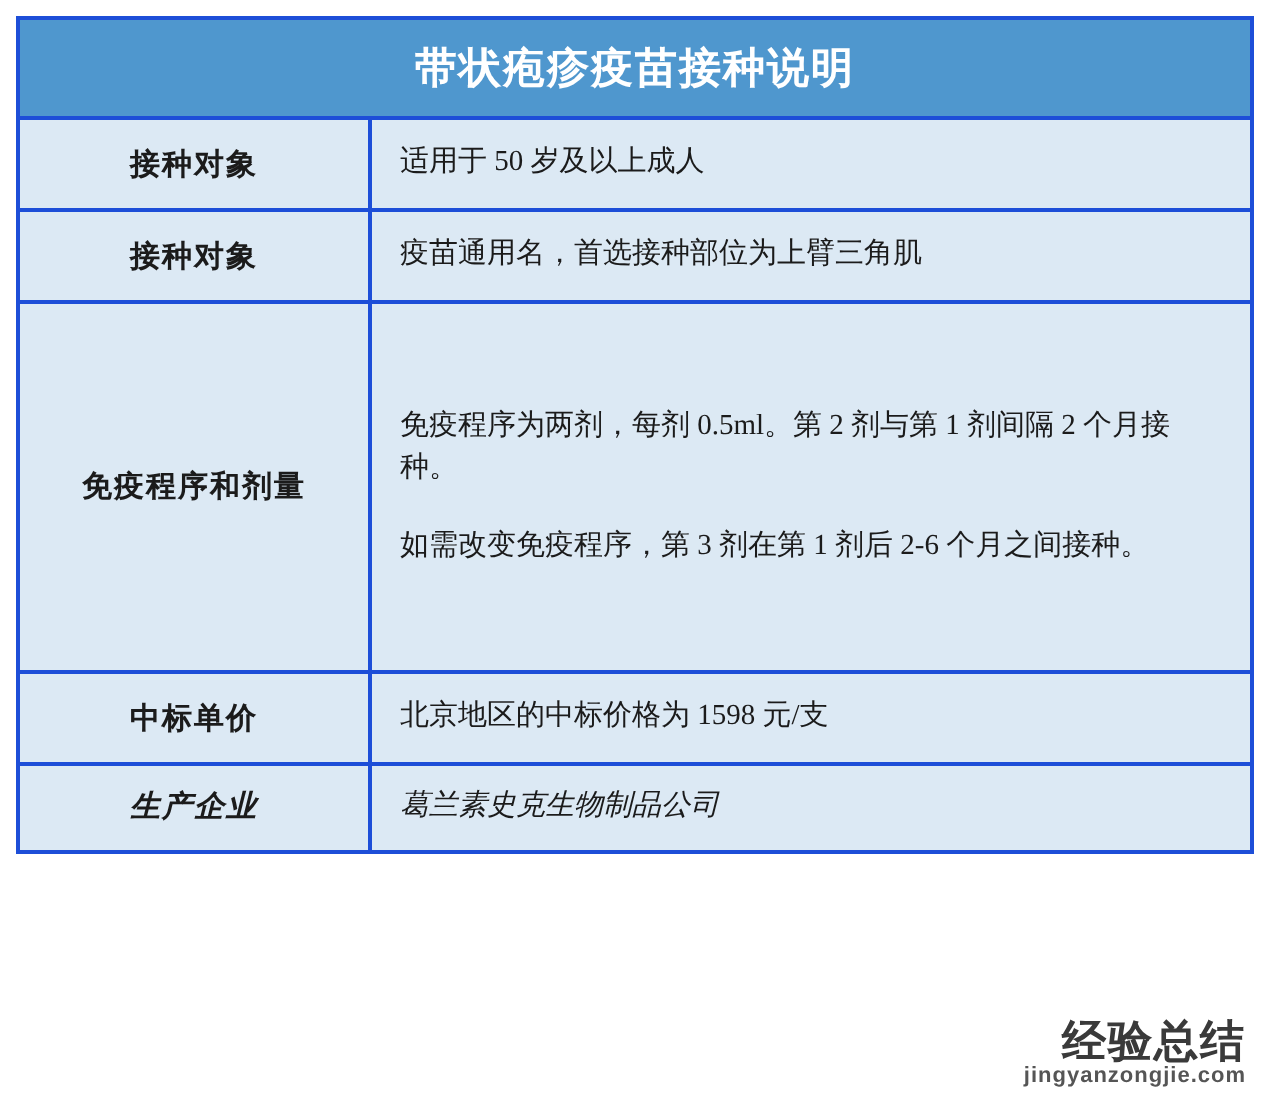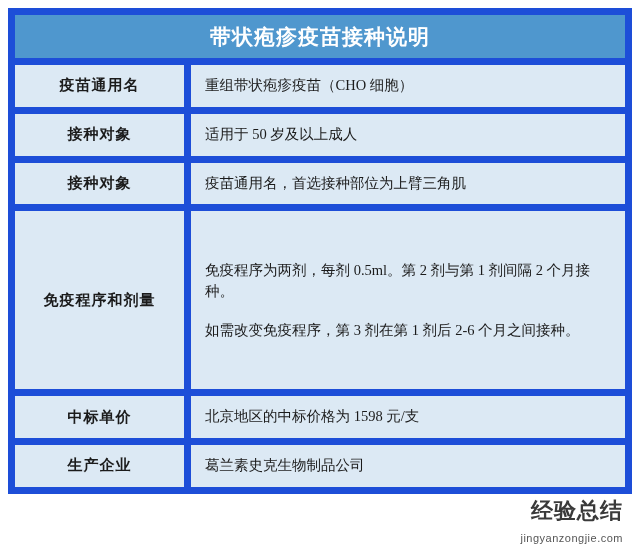--- a/index.html
+++ b/index.html
@@ -20,21 +20,21 @@
     background: #ffffff;
     box-sizing: border-box;
   }
   table.vaccine-table {
     border-collapse: collapse;
     width: 617px;
     margin: 8px 8px 0 8px;
     table-layout: fixed;
   }
   table.vaccine-table td {
-    border: 7px solid #1d4ed8;
+    border: 2px solid #1d4ed8;
     vertical-align: middle;
     box-sizing: border-box;
   }
   .title-cell {
     background: #4f97ce;
     color: #ffffff;
     text-align: center;
     font-size: 21px;
     font-weight: bold;
     letter-spacing: 1px;
@@ -65,21 +65,21 @@
     line-height: 1.45;
   }
   .value-cell.multiline p:last-child {
     margin-bottom: 0;
   }
   .row-name td { height: 42px; }
   .row-target td { height: 46px; }
   .row-site td { height: 46px; }
   .row-schedule td { height: 185px; margin-top: 36px; }
   .row-price td { height: 46px; }
-  .row-maker td { height: 38px; }
+  .row-maker td { height: 38px; font-style: italic; }
 
   .watermark {
     position: absolute;
     right: 10px;
     bottom: 12px;
     text-align: right;
     pointer-events: none;
     user-select: none;
   }
   .watermark .wm-main {
@@ -89,42 +89,39 @@
     color: #3a3a3a;
     letter-spacing: 1px;
     line-height: 1;
     text-shadow: 0 1px 0 rgba(255,255,255,0.6);
   }
   .watermark .wm-sub {
     font-family: "Liberation Sans", sans-serif;
     font-size: 11px;
     color: #555555;
     letter-spacing: 0.5px;
-    margin-top: 10px;
+    margin-top: 0;
+    font-weight: bold;
   }
 </style>
 </head>
 <body>
 
 <div class="page">
 
   <table class="vaccine-table">
     <colgroup>
       <col style="width:176px">
       <col style="width:441px">
     </colgroup>
     <tbody>
       <tr>
         <td class="title-cell" colspan="2">带状疱疹疫苗接种说明</td>
       </tr>
 
-      <tr class="row-name">
-        <td class="label-cell">疫苗通用名</td>
-        <td class="value-cell">重组带状疱疹疫苗（CHO 细胞）</td>
-      </tr>
 
       <tr class="row-target">
         <td class="label-cell">接种对象</td>
         <td class="value-cell">适用于 50 岁及以上成人</td>
       </tr>
 
       <tr class="row-site">
         <td class="label-cell">接种对象</td>
         <td class="value-cell">疫苗通用名，首选接种部位为上臂三角肌</td>
       </tr>

